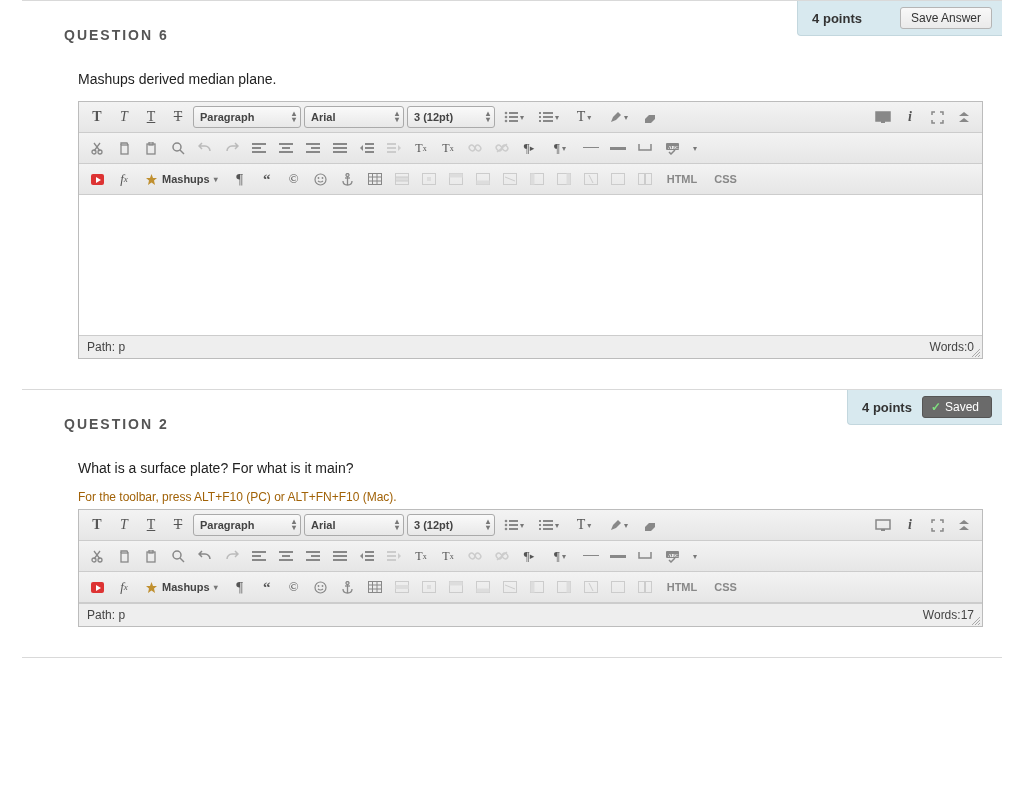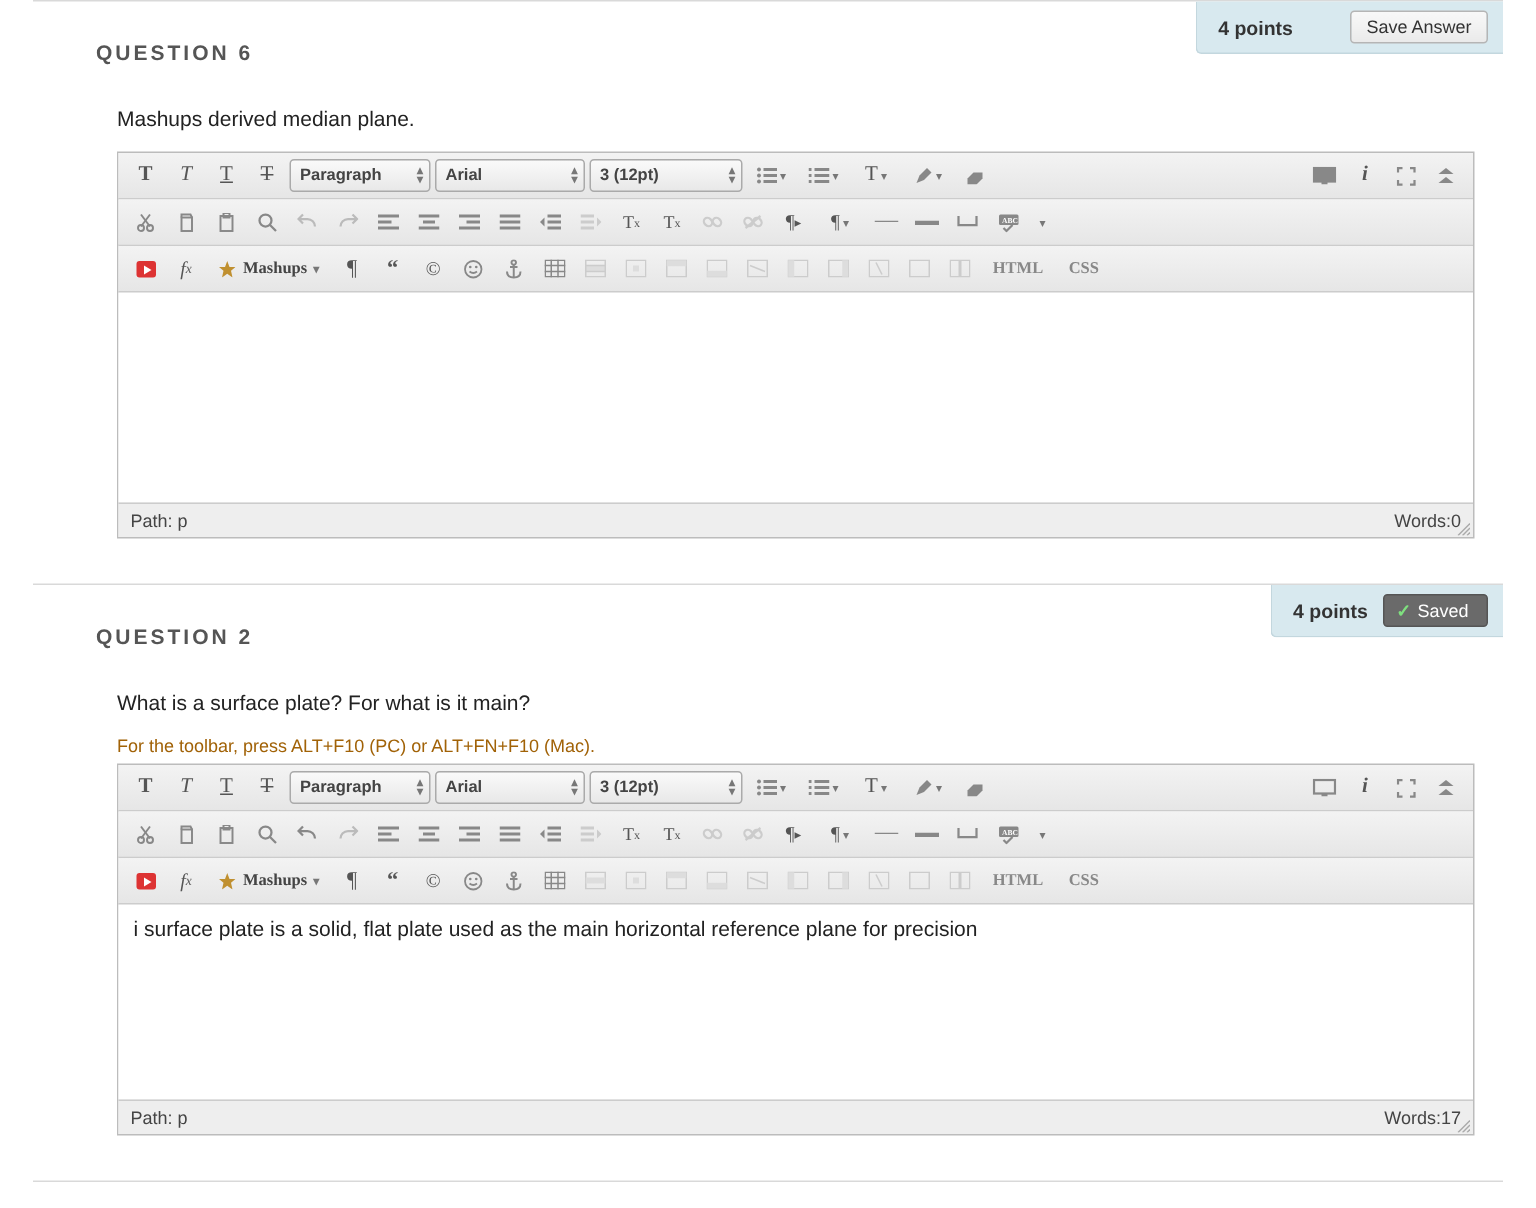--- a/index.html
+++ b/index.html
@@ -97,21 +97,21 @@
     color: #555;
     cursor: pointer;
     font-family: Georgia, 'Times New Roman', serif;
   }
   .tbtn.bold { font-weight: bold; }
   .tbtn.italic { font-style: italic; }
   .tbtn.underline { text-decoration: underline; }
   .tbtn.strike { text-decoration: line-through; }
   .tbtn.disabled { color: #bbb; cursor: default; }
   .tbtn svg { display: block; }
-  .tbtn.wide { width: auto; padding: 0 6px; font-family: Liberation Serif, serif; font-size: 11px; font-weight: bold; align-items: center; }
+  .tbtn.wide { width: auto; padding: 0 6px; font-family: Liberation Sans, sans-serif; font-size: 11px; font-weight: bold; align-items: center; }
   .tbtn.dd { width: 32px; }
   .tbtn .caret { font-size: 8px; margin-left: 2px; color: #777; }
   .sel {
     height: 22px;
     border: 1px solid #aaa;
     border-radius: 3px;
     background: linear-gradient(#fafafa, #e8e8e8);
     font-size: 11px;
     font-weight: bold;
     padding: 0 18px 0 6px;
@@ -122,23 +122,23 @@
     color: #444;
   }
   .sel .arrows {
     position: absolute;
     right: 4px;
     top: 4px;
     font-size: 8px;
     line-height: 6px;
     color: #777;
   }
-  .sel.format { width: 94px; }
+  .sel.format { width: 108px; }
   .sel.font { width: 100px; }
-  .sel.size { width: 102px; }
+  .sel.size { width: 88px; }
   .content-area {
     min-height: 140px;
     padding: 8px 10px;
     font-size: 14px;
     color: #222;
     background: #fff;
   }
   .content-area.tall { min-height: 130px; }
   .statusbar {
     background: #eee;
@@ -896,21 +896,20 @@
             <span class="tbtn disabled">
                 <svg width="14" height="12">
                   <rect x="0.5" y="0.5" width="6" height="11" stroke="#ccc" fill="none"></rect>
                   <rect x="7.5" y="0.5" width="6" height="11" stroke="#ccc" fill="none"></rect>
                 </svg>
               </span>
           </span>
           <span class="tbtn wide htmlcss">HTML</span>
           <span class="tbtn wide htmlcss">CSS</span>
         </div>
-        <div class="content-area tall" contenteditable="true" style="">i surface plate is a solid, flat plate used as the main horizontal reference plane for precision</div>
         <div class="statusbar">
           <span><span>Path:</span> <span>p</span></span>
           <span><span>Words:</span><span>17</span></span>
           <svg class="resize" viewBox="0 0 10 10">
               <g stroke="#aaa" stroke-width="1">
                 <line x1="2" y1="10" x2="10" y2="2"></line>
                 <line x1="5" y1="10" x2="10" y2="5"></line>
                 <line x1="8" y1="10" x2="10" y2="8"></line>
               </g>
             </svg>

